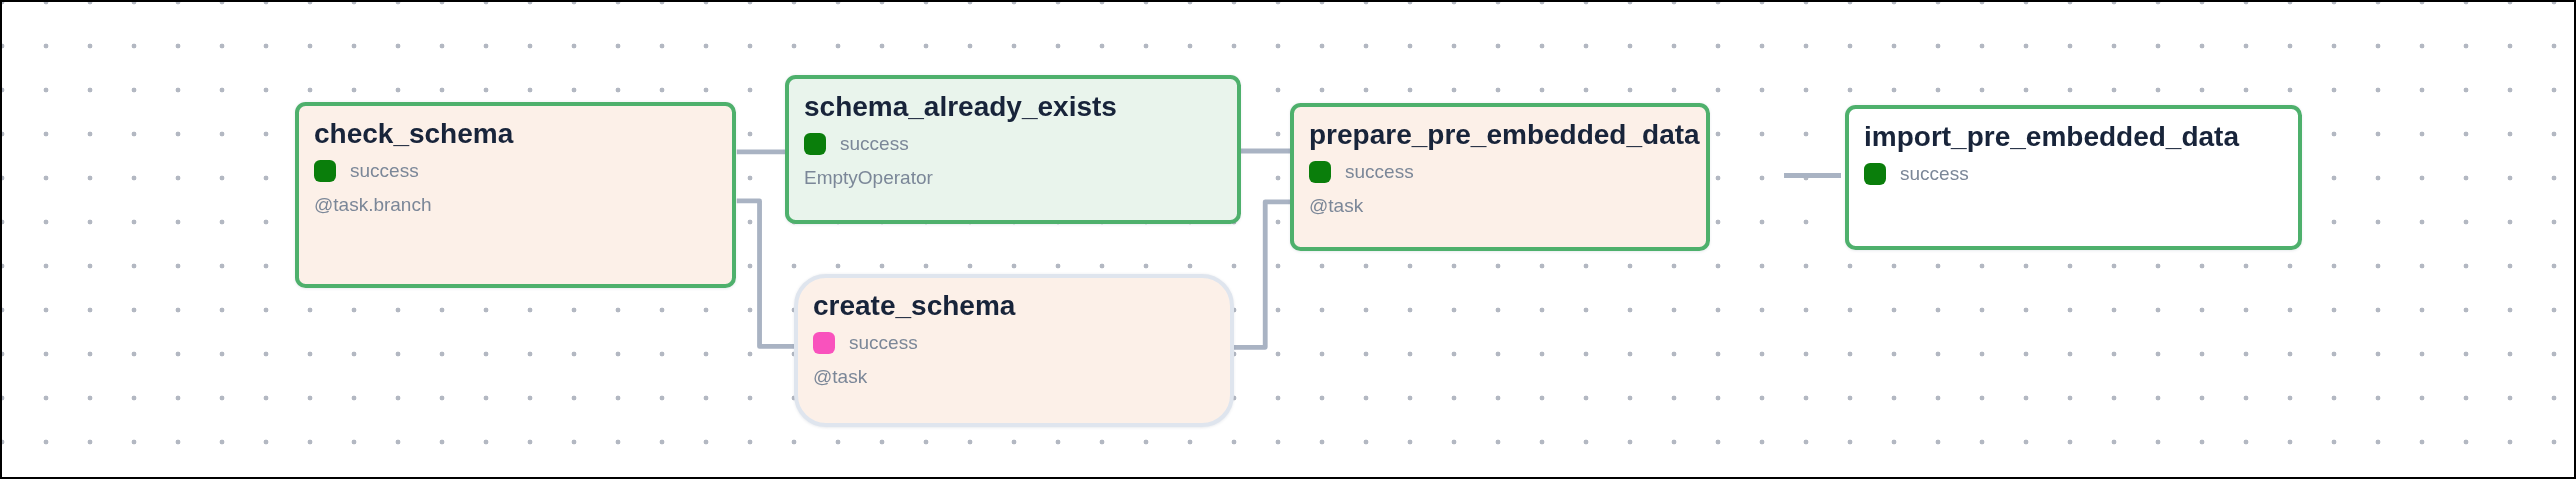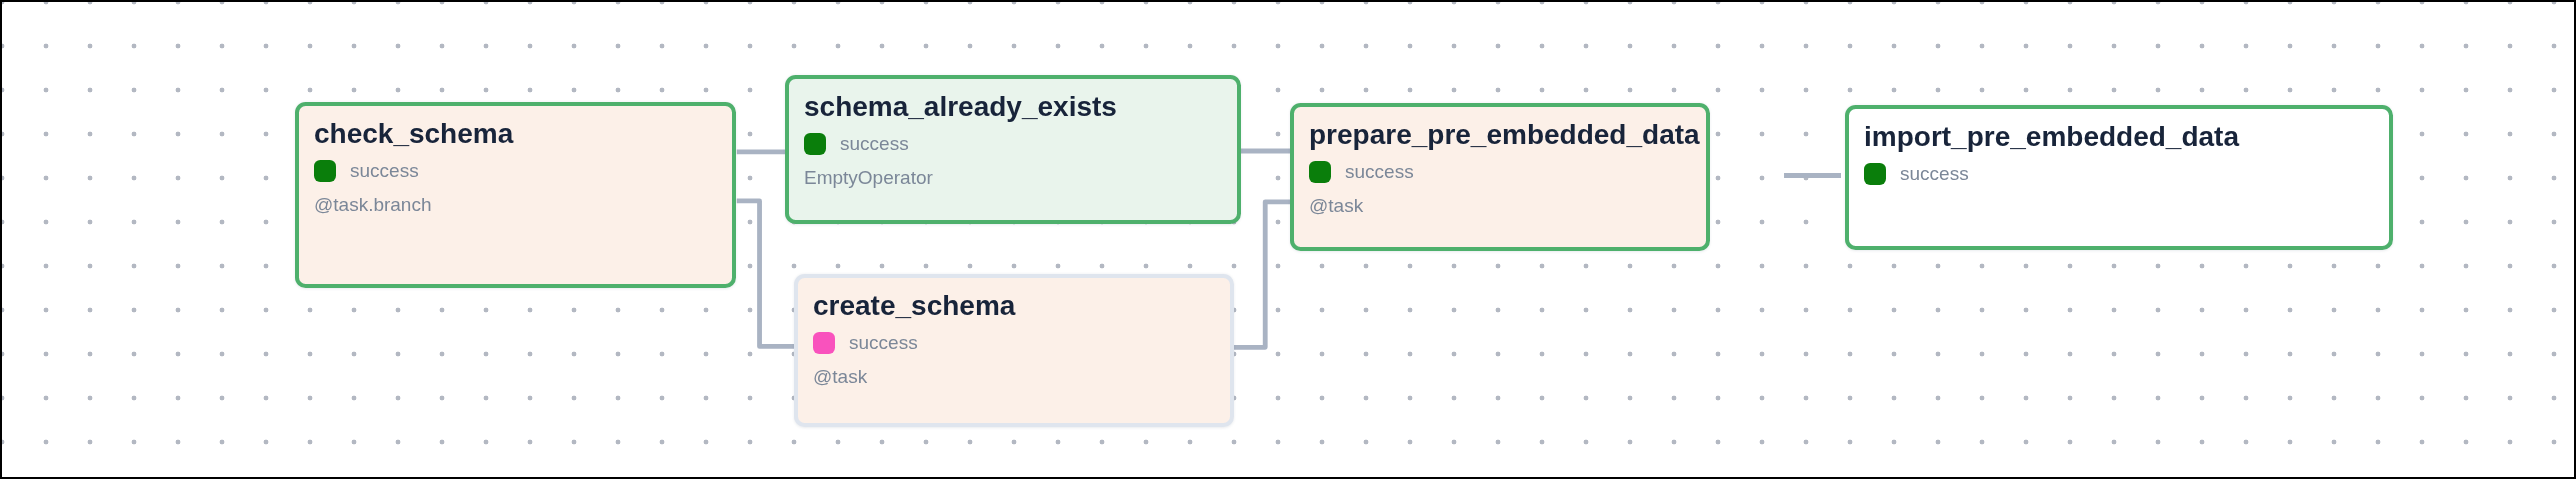--- a/index.html
+++ b/index.html
@@ -32,21 +32,21 @@
     position:absolute;
     box-sizing:border-box;
     border-radius:10.6px;
     border:4.4px solid #4eb06c;
     padding:9.7px 15px;
     box-shadow:0 0.9px 2.7px rgba(40,60,90,0.10);
   }
   .node.bg-peach{background:#fcf0e8;}
   .node.bg-green{background:#e9f4ec;}
   .node.bg-white{background:#ffffff;}
-  .node.border-skipped{border-color:#dfe5ee;}
+  .node.border-skipped{border-color:#dfe5ee;border-radius:32px;}
   .node-title{
     font-size:28px;
     font-weight:bold;
     color:#18243a;
     line-height:35px;
     white-space:nowrap;
     letter-spacing:0;
   }
   .state-row{
     display:flex;
@@ -121,21 +121,21 @@
       <div class="node-title">prepare_pre_embedded_data</div>
       <div class="state-row">
         <span class="state-square success"></span>
         <span class="state-label">success</span>
       </div>
       <div class="operator-row">
         <span class="operator-label">@task</span>
       </div>
     </div>
 
-    <div class="node bg-white" style="left:1843px;top:103px;width:548px;height:145px;">
+    <div class="node bg-white" style="left:1843px;top:103px;width:457px;height:145px;">
       <div class="node-title">import_pre_embedded_data</div>
       <div class="state-row">
         <span class="state-square success"></span>
         <span class="state-label">success</span>
       </div>
     </div>
 
   </div>
 </div>
 

